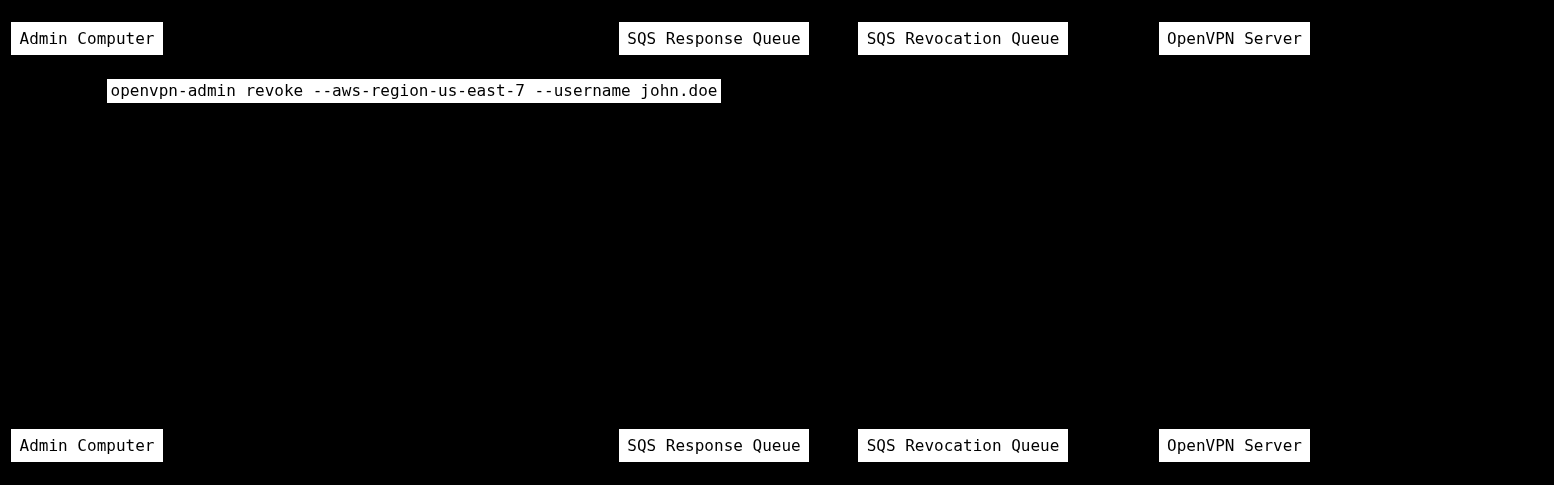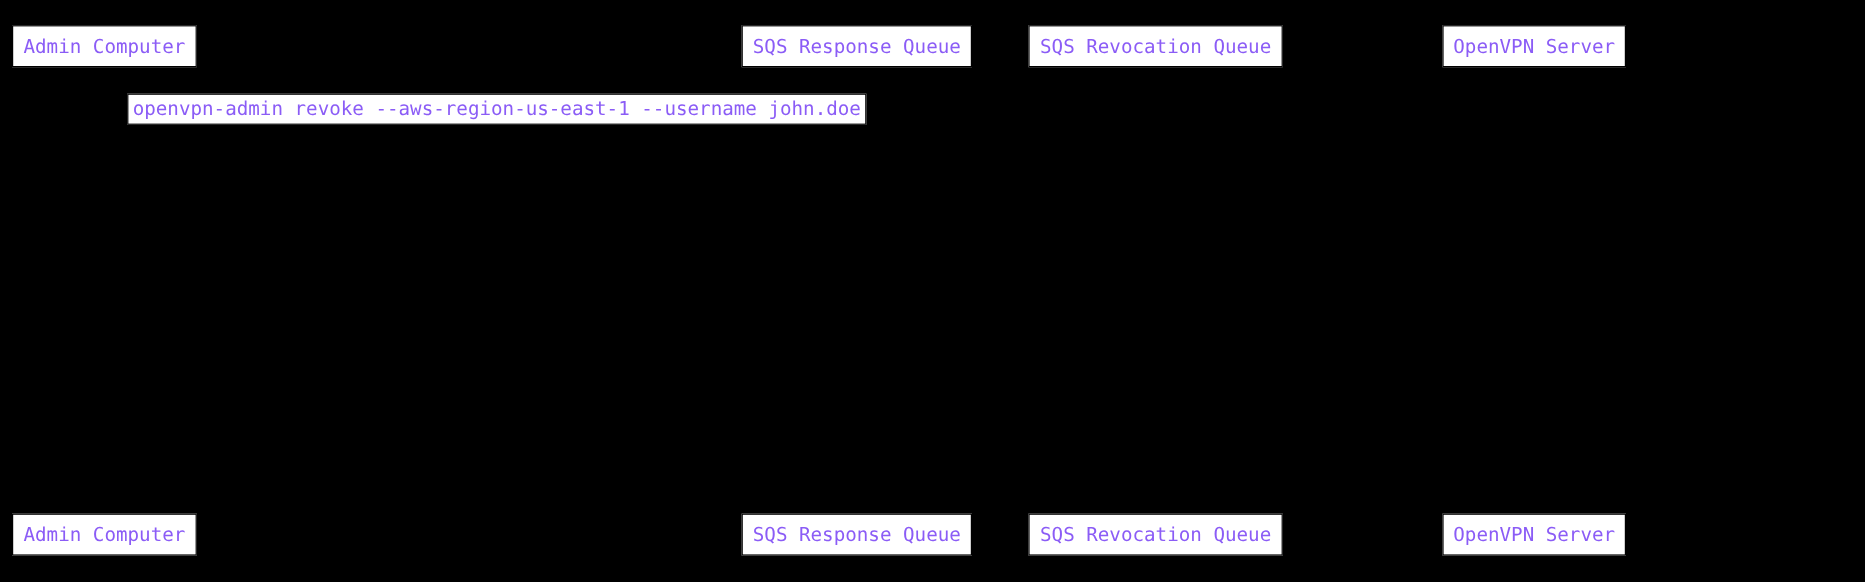--- a/index.html
+++ b/index.html
@@ -11,36 +11,36 @@
     position: relative;
     width: 1554px;
     height: 485px;
     background: #000000;
     overflow: hidden;
     font-family: "DejaVu Sans Mono", "Liberation Mono", monospace;
   }
   .box {
     position: absolute;
     background: #ffffff;
-    color: #8b5cf6;
+    color: #000000;
     border: 1px solid #000000;
     box-sizing: border-box;
     display: flex;
     align-items: center;
     justify-content: center;
     font-size: 16px;
     line-height: 1;
     white-space: nowrap;
   }
   .actor { top: 21px; height: 35px; }
   .actor.bottom { top: 428px; }
   .a-admin    { left: 10px;   width: 154px; }
   .a-response { left: 618px;  width: 192px; }
   .a-revoke   { left: 857px;  width: 212px; text-align: right; }
-  .a-openvpn  { left: 1202px; width: 153px; }
+  .a-openvpn  { left: 1158px; width: 153px; }
   .msg {
     left: 106px;
     top: 78px;
     width: 616px;
     height: 26px;
     font-size: 16px;
   }
 </style>
 </head>
 <body>
@@ -48,21 +48,21 @@
 <div class="canvas">
 
   <div class="box actor top a-admin">Admin Computer</div>
 
   <div class="box actor top a-response">SQS Response Queue</div>
 
   <div class="box actor top a-revoke">SQS Revocation Queue</div>
 
   <div class="box actor top a-openvpn">OpenVPN Server</div>
 
-  <div class="box msg">openvpn-admin revoke --aws-region-us-east-1 --username john.doe</div>
+  <div class="box msg">openvpn-admin revoke --aws-region-us-east-7 --username john.doe</div>
 
   <div class="box actor bottom a-admin">Admin Computer</div>
 
   <div class="box actor bottom a-response">SQS Response Queue</div>
 
   <div class="box actor bottom a-revoke">SQS Revocation Queue</div>
 
   <div class="box actor bottom a-openvpn">OpenVPN Server</div>
 
 </div>

